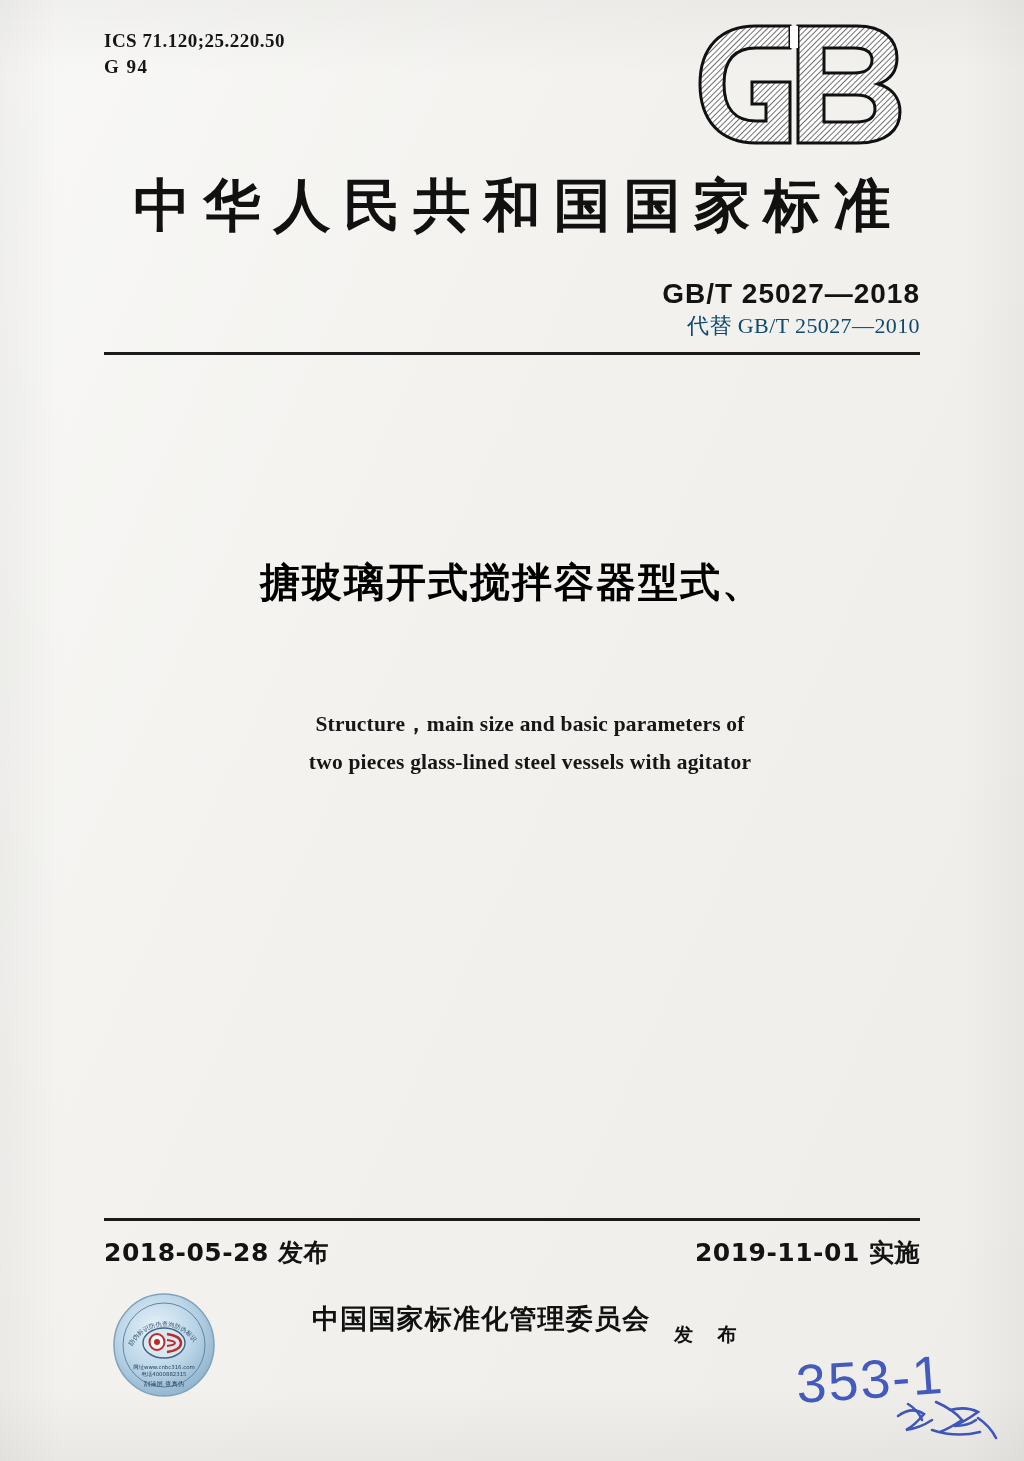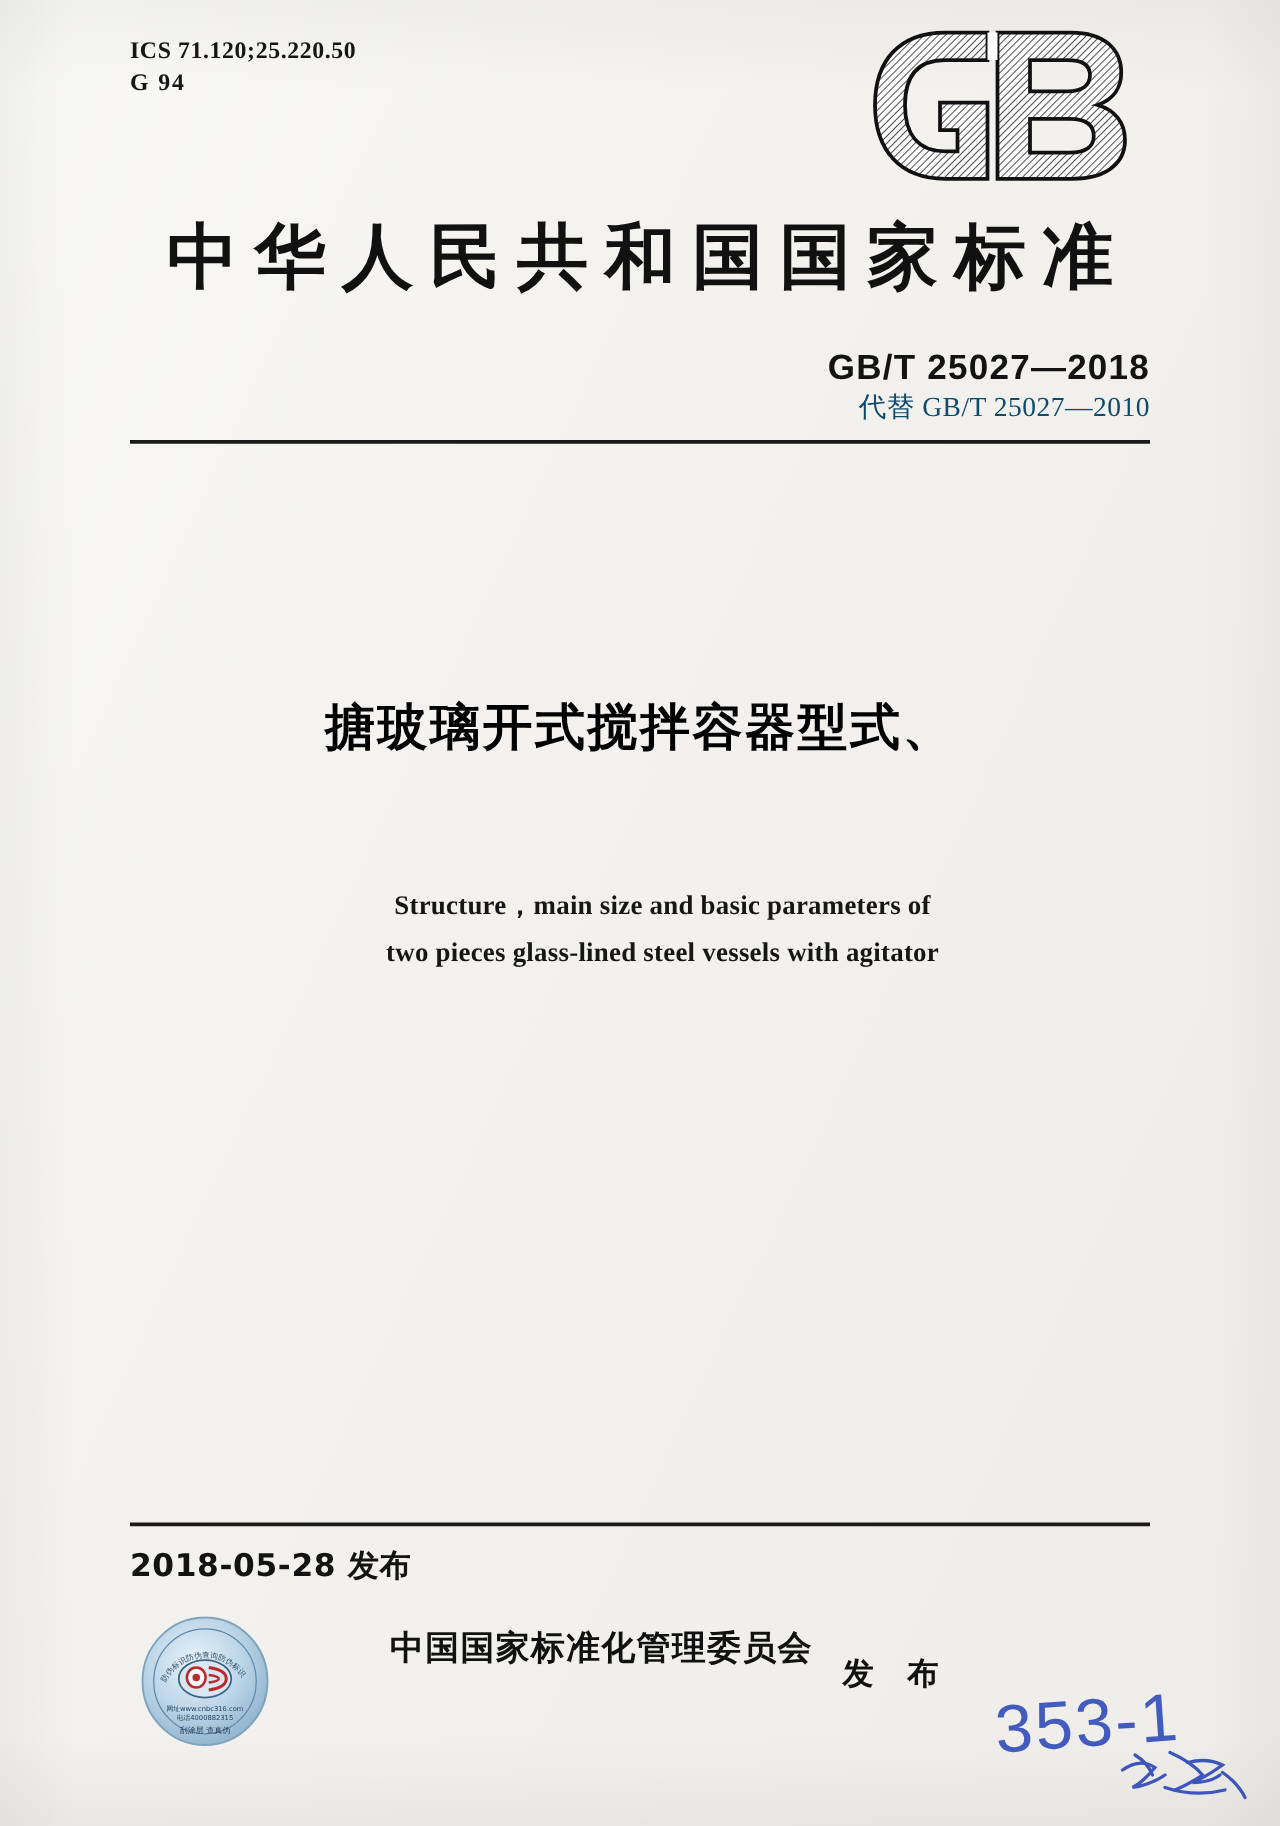--- a/index.html
+++ b/index.html
@@ -166,21 +166,21 @@
     line-height: 1.42;
     letter-spacing: 1.2px;
     color: #111;
   }
   .publish-verb {
     position: absolute;
     left: 674px;
     top: 1322px;
     font-family: "DejaVu Sans", sans-serif;
     font-weight: bold;
-    font-size: 25px;
+    font-size: 19px;
     letter-spacing: 9px;
     color: #111;
   }
 
   
   .seal {
     position: absolute;
     left: 112px;
     top: 1293px;
     width: 104px;
@@ -257,20 +257,21 @@
   </div>
 
   <div class="title-en">
     <div>Structure，main size and basic parameters of</div>
     <div>two pieces glass-lined steel vessels with agitator</div>
   </div>
 
   <div class="rule-bottom"></div>
 
   <div class="date-issue">2018-05-28 发布</div>
+  <div class="date-impl">2019-11-01 实施</div>
 
   <div class="seal">
     <svg viewBox="0 0 104 104" width="104" height="104" aria-hidden="true">
       <defs>
         <radialGradient id="sealg" cx="42%" cy="36%" r="68%">
           <stop offset="0%" stop-color="#e9f3fa"></stop>
           <stop offset="55%" stop-color="#bcd6e8"></stop>
           <stop offset="100%" stop-color="#8fb2cc"></stop>
         </radialGradient>
       </defs>

